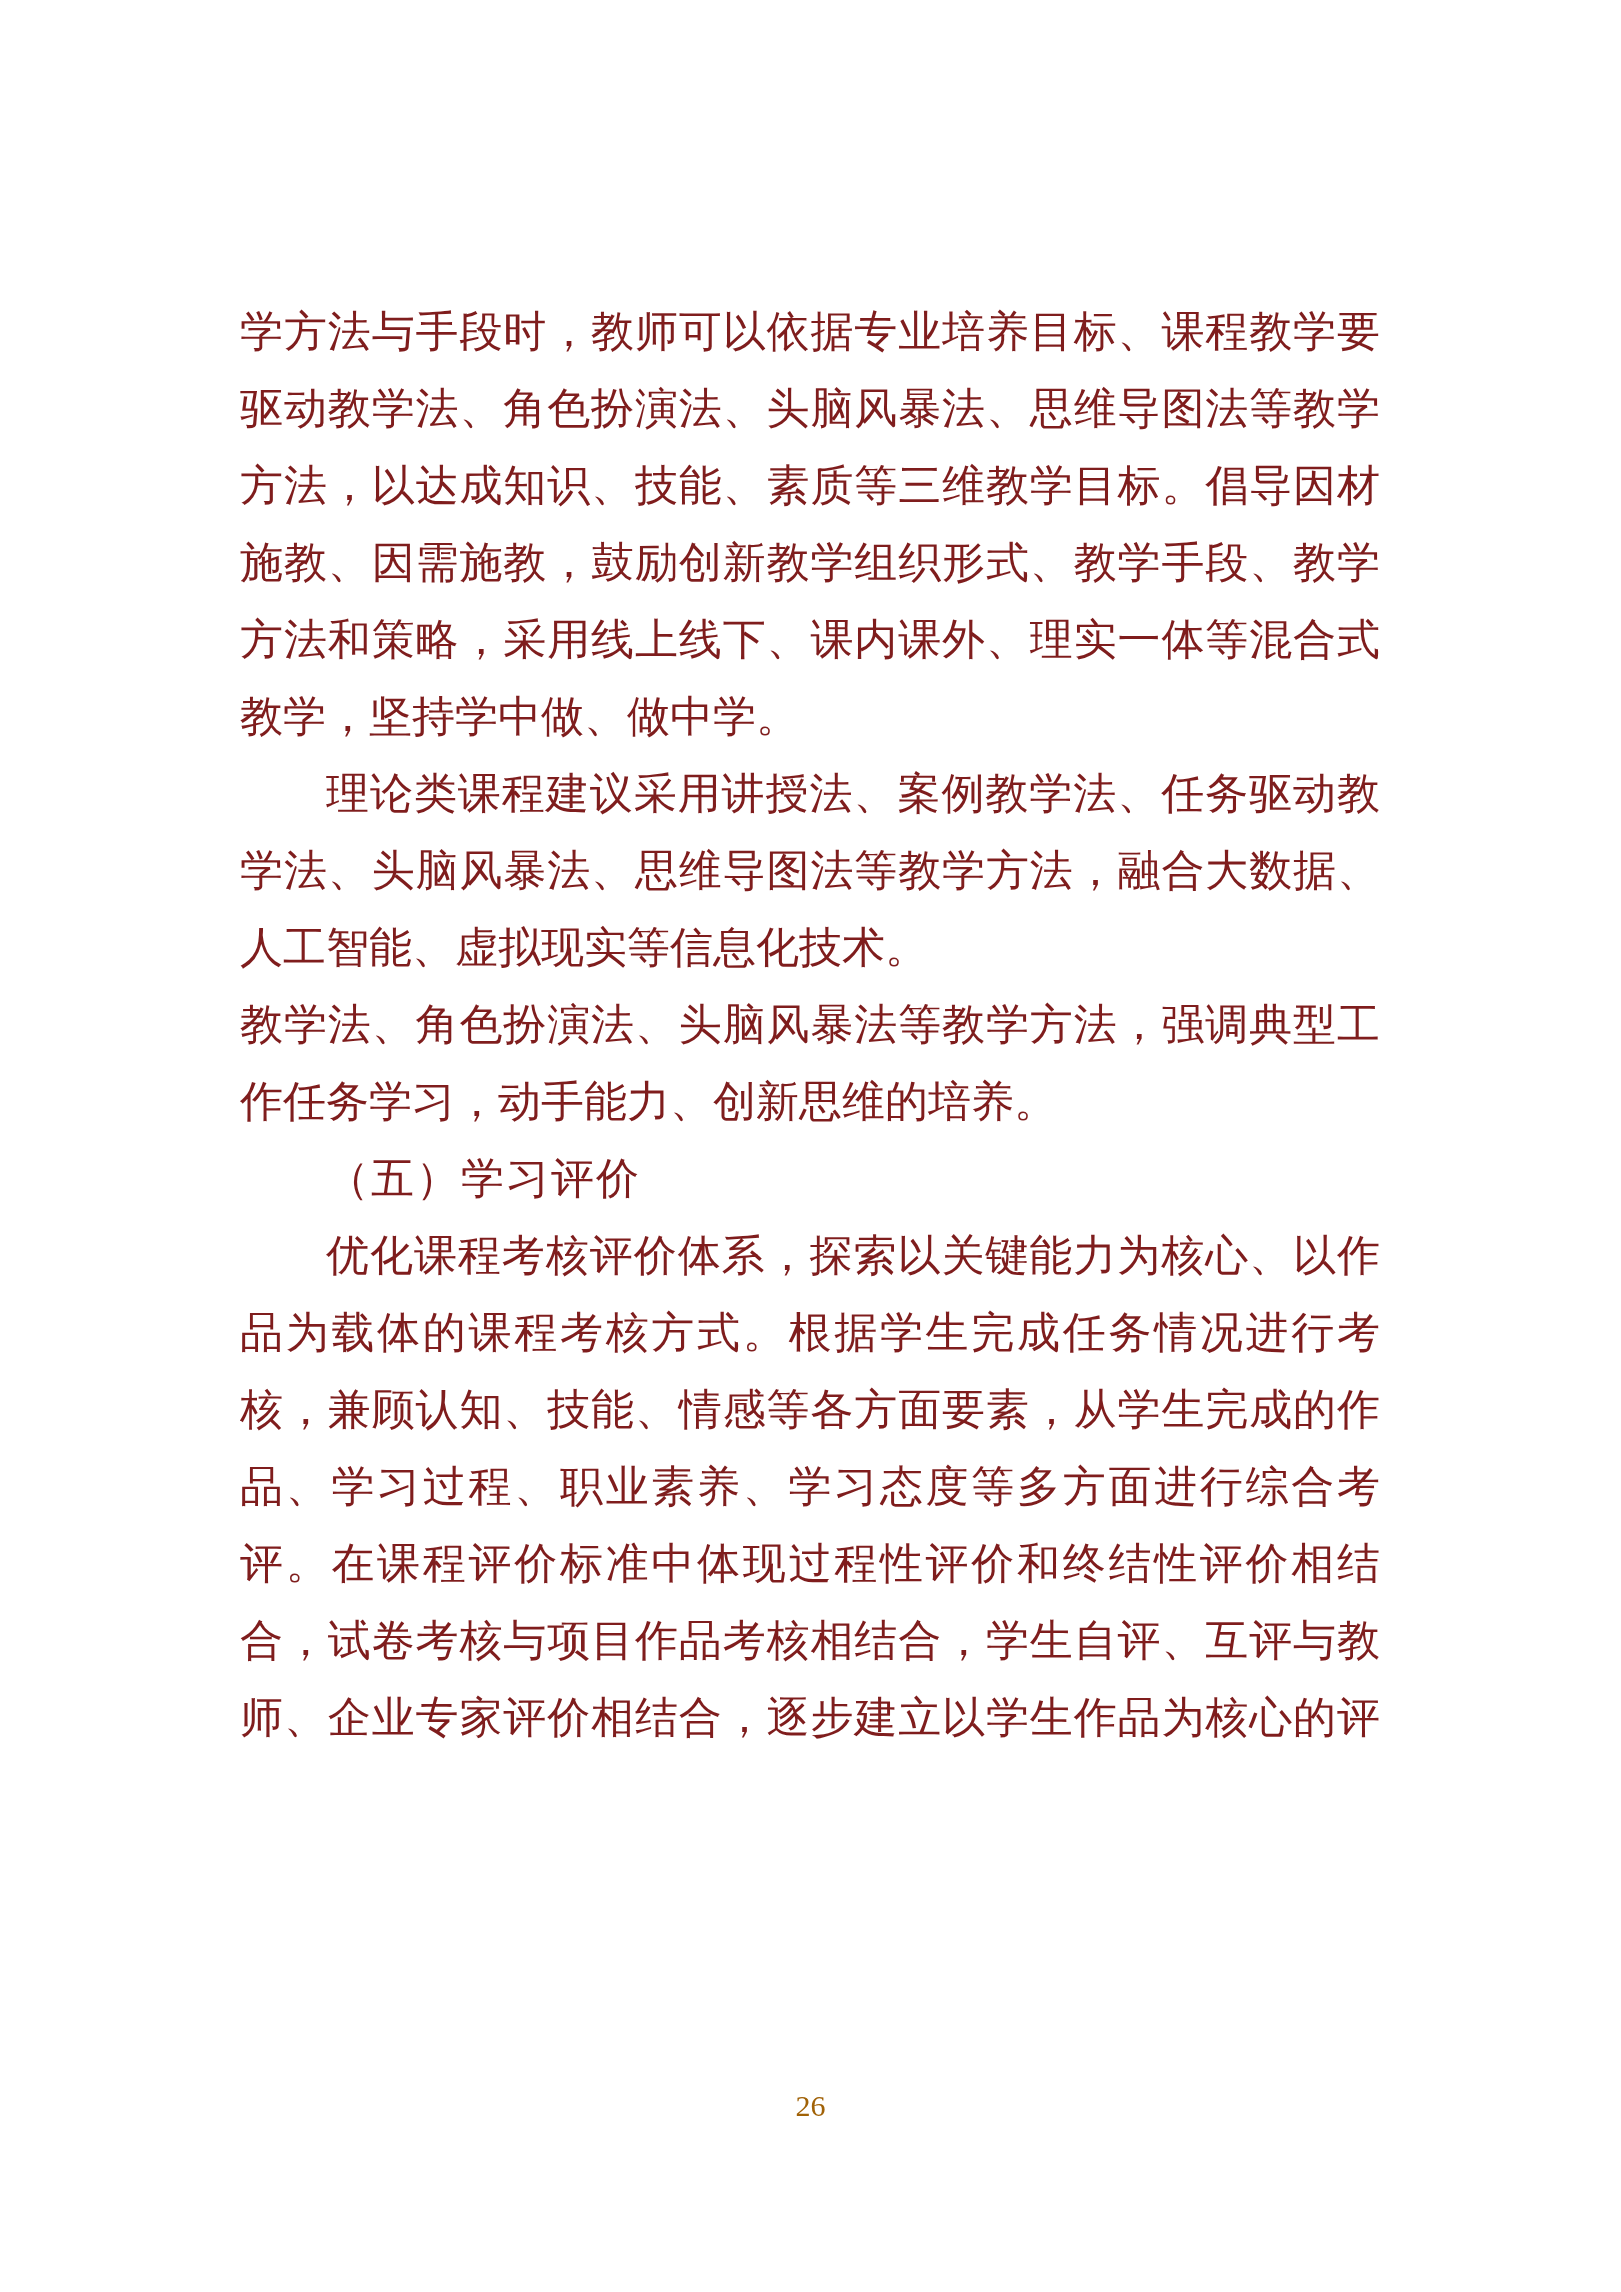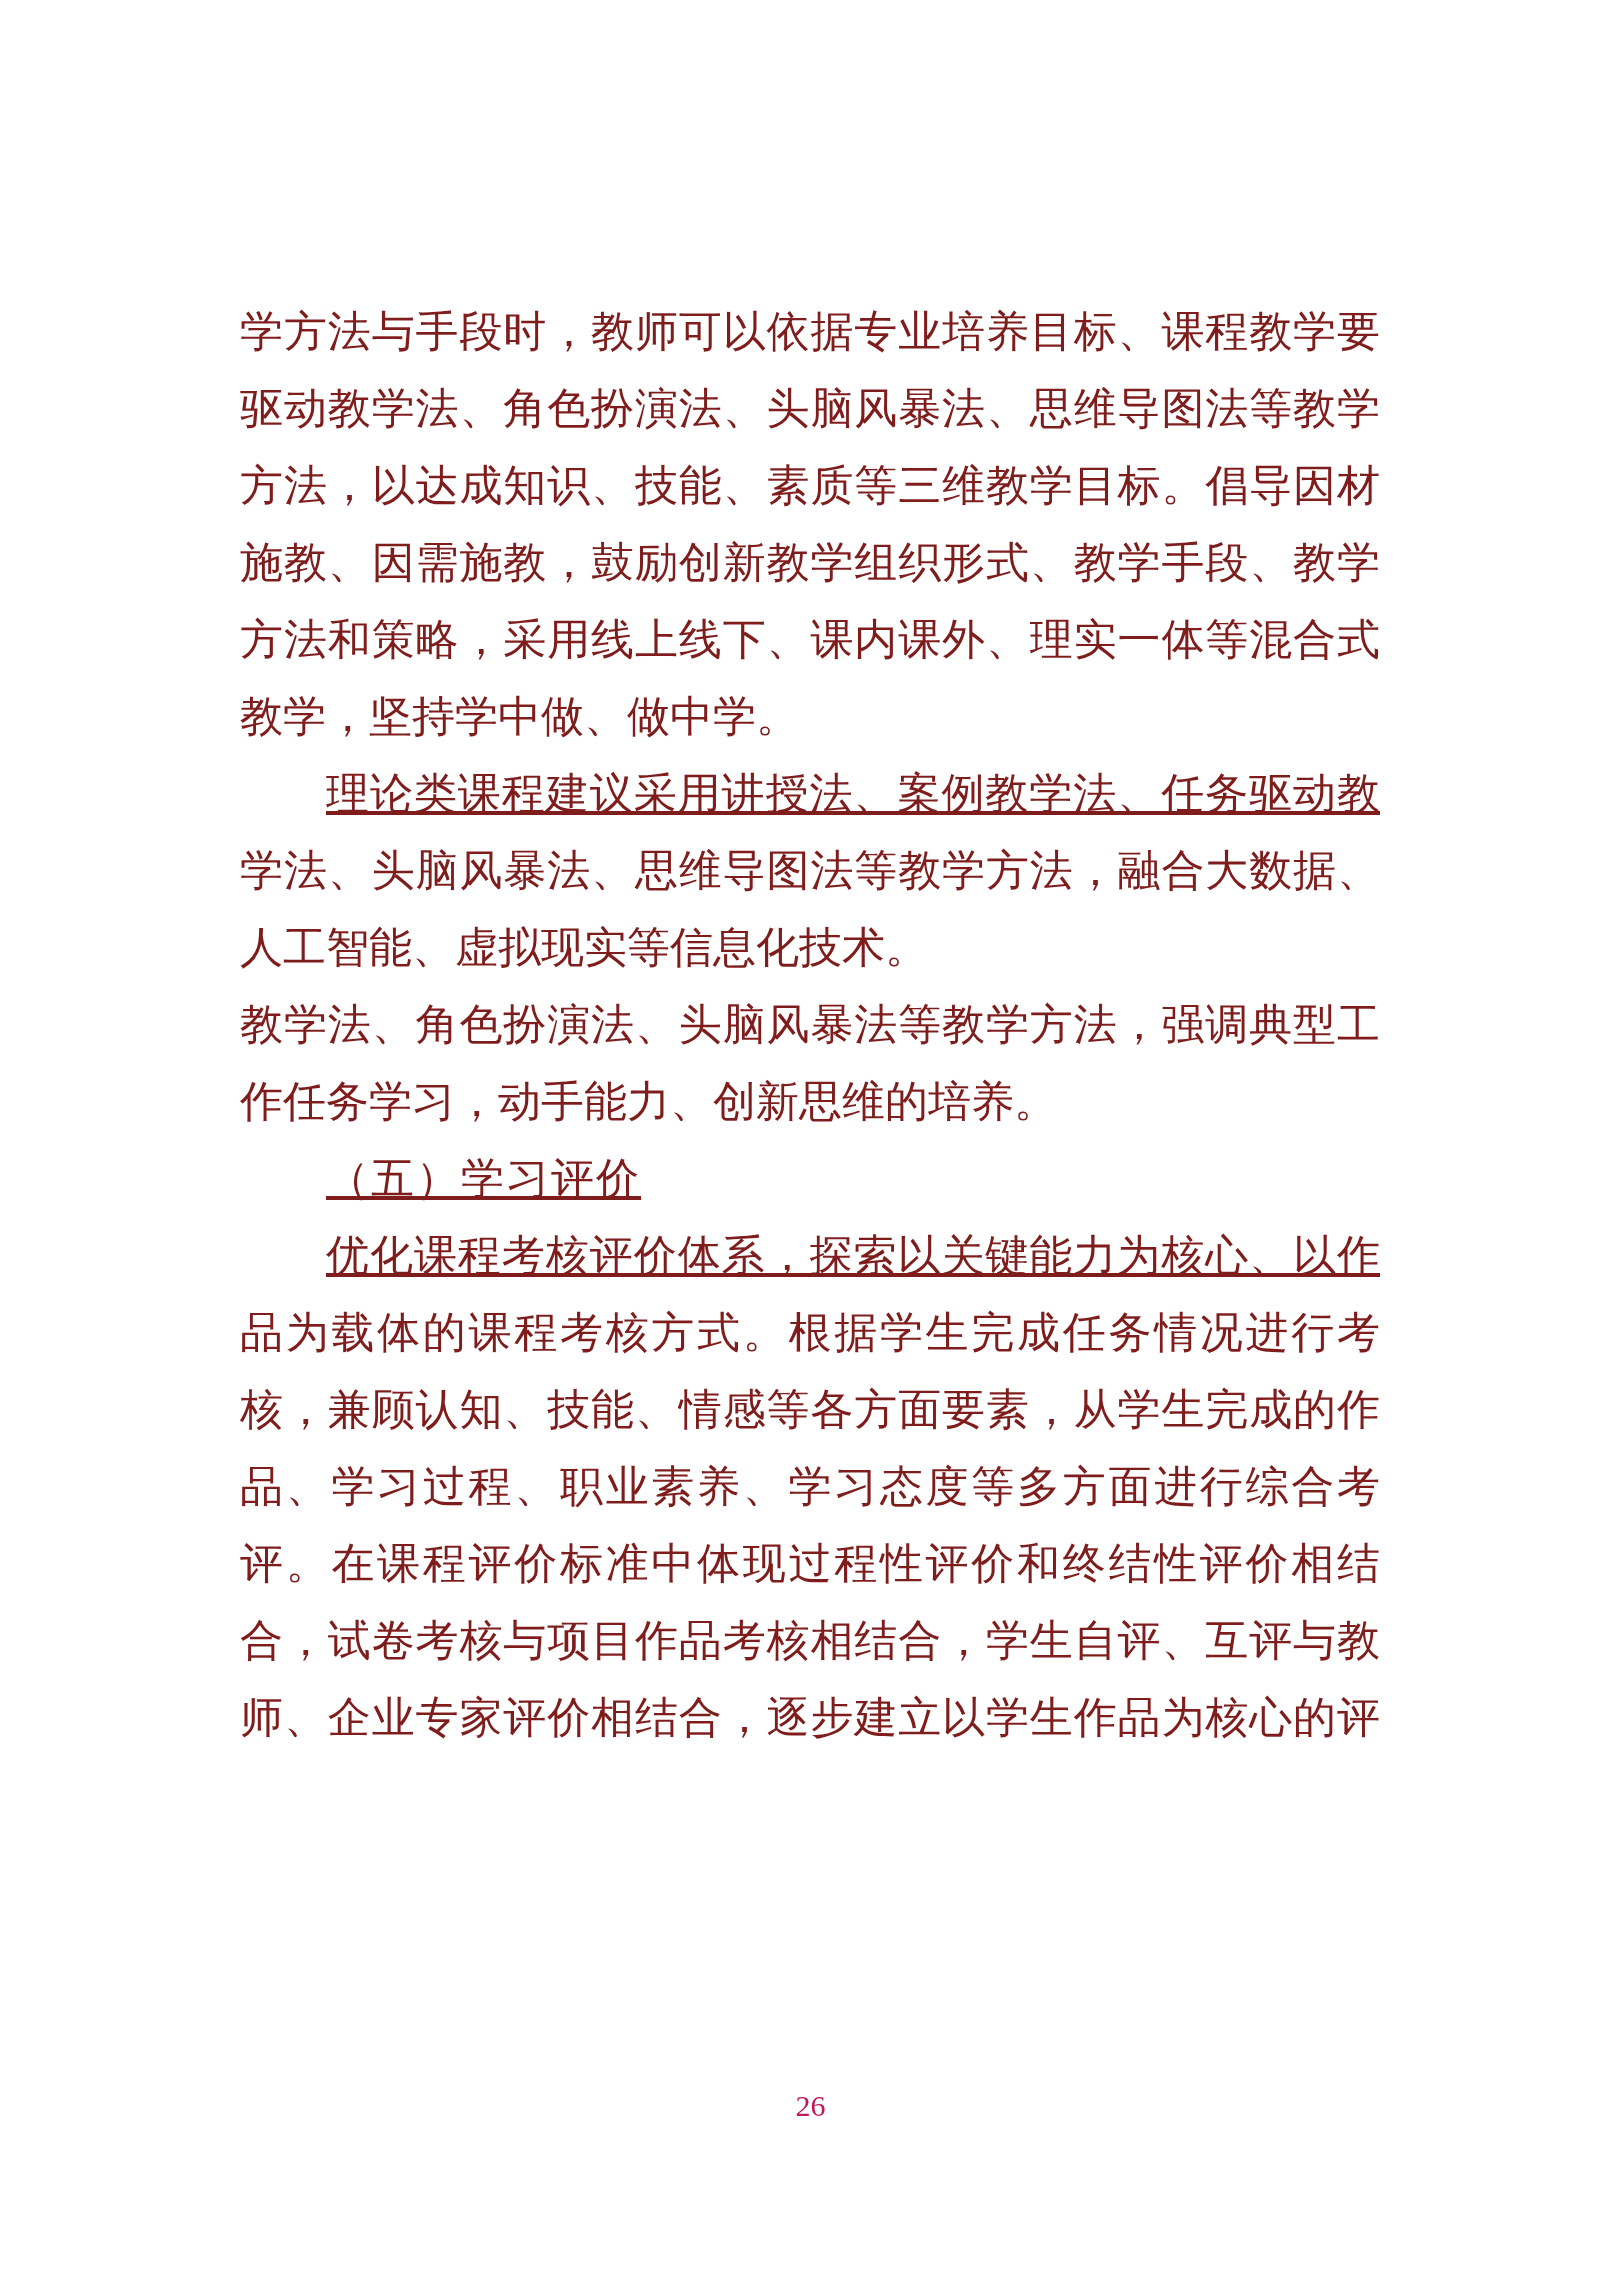--- a/index.html
+++ b/index.html
@@ -30,40 +30,39 @@
     color: #7f1d1d;
   }
   
   .line.j {
     text-align: justify;
     text-align-last: justify;
   }
   
   .line.indent {
     padding-left: 86px;
-    text-decoration: underline;
   }
   
   .line.short {
     text-align: center;
     text-align-last: left;
   }
   
   .line.heading {
     letter-spacing: 2px;
   }
   .pagenum {
     position: absolute;
     left: 0;
     top: 2086px;
     width: 100%;
     text-align: center;
     font-size: 30px;
     line-height: 39px;
-    color: #be185d;
+    color: #a16207;
   }
 </style>
 </head>
 <body>
 
 <div class="page">
   <div class="content">
 
     <div>
       <div class="line j">学方法与手段时，教师可以依据专业培养目标、课程教学要</div>

